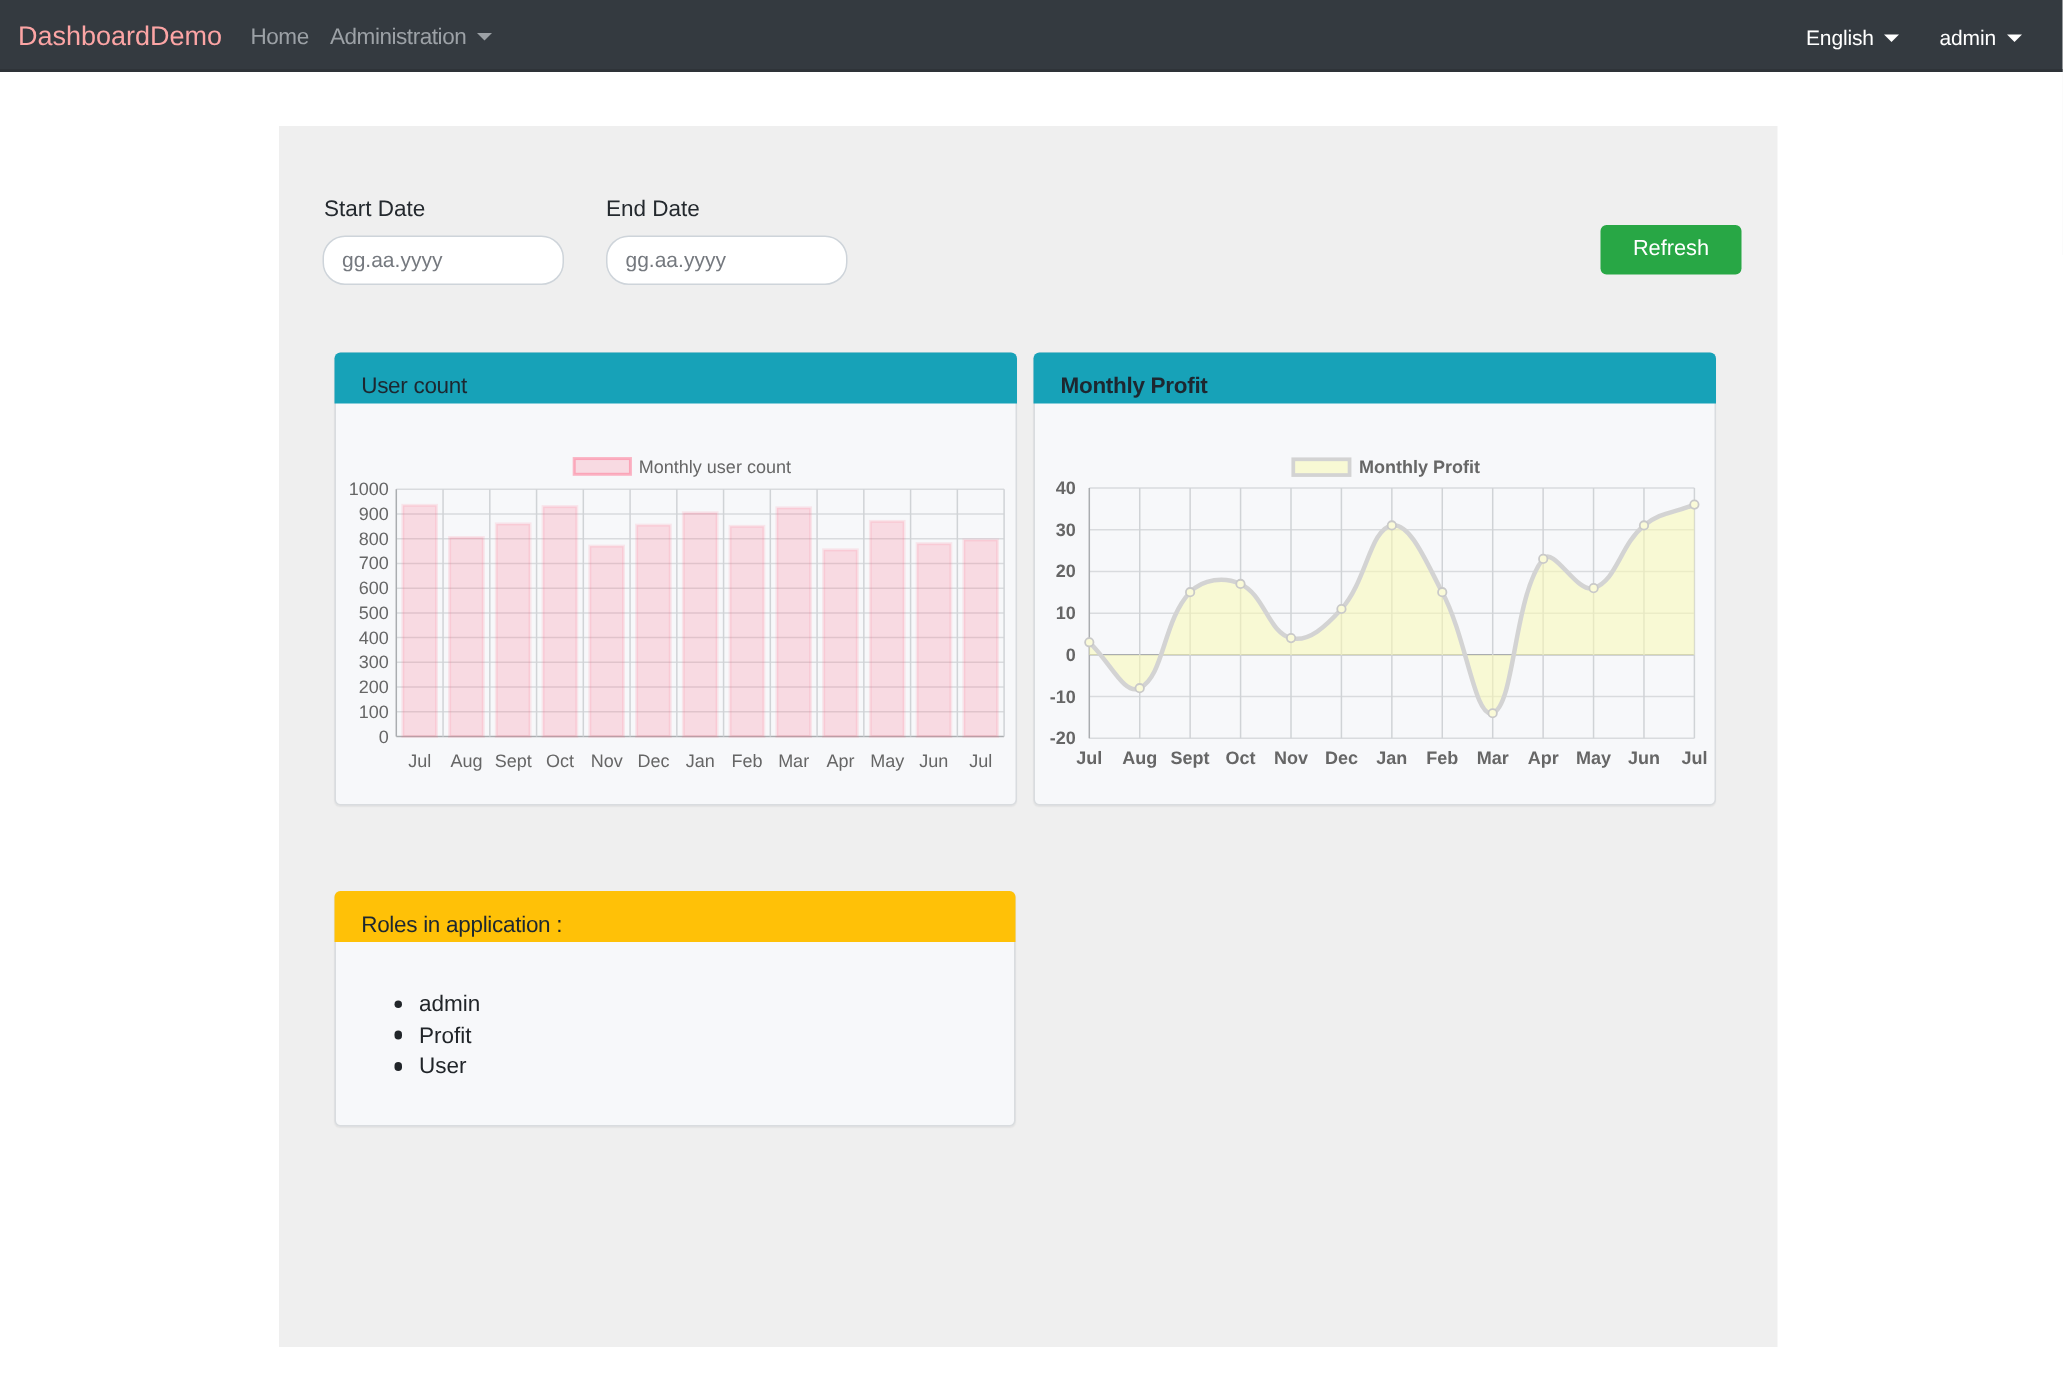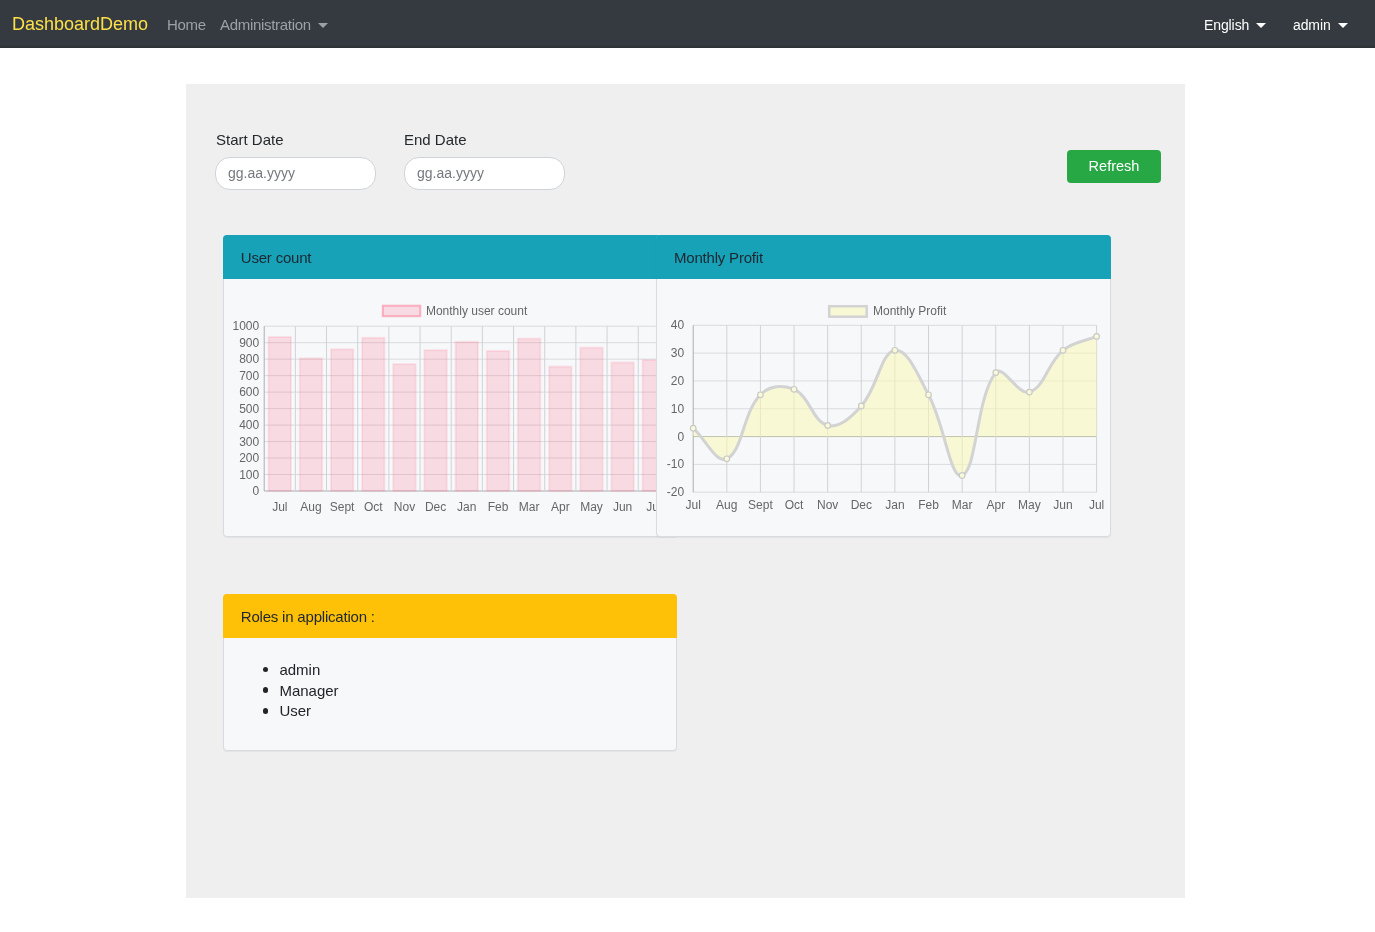--- a/index.html
+++ b/index.html
@@ -1,28 +1,28 @@
 <!DOCTYPE html>
 <html><head>
 <meta charset="utf-8">
 <style>
 * { margin:0; padding:0; box-sizing:border-box; }
 html,body { width:1375px; height:932px; background:#fff; font-family:"Liberation Sans", sans-serif; overflow:hidden; }
 .navbar { position:absolute; left:0; top:0; width:1375px; height:48px; background:#343a40; border-bottom:2px solid #2e3338; }
-.brand { position:absolute; left:12px; top:14px; font-size:18px; color:#fde047; }
+.brand { position:absolute; left:12px; top:14px; font-size:18px; color:#fca5a5; }
 .navlink { position:absolute; top:16px; font-size:15px; letter-spacing:-0.3px; color:#9ca1a6; }
 .navlink.white { font-size:14px; letter-spacing:-0.1px; top:17px; }
 .navlink.white { color:#fff; }
 .caret { display:inline-block; width:0; height:0; border-left:5px solid transparent; border-right:5px solid transparent; border-top:5px solid currentColor; vertical-align:middle; margin-left:7px; margin-bottom:2px; }
 .graybox { position:absolute; left:186px; top:84px; width:999px; height:814px; background:#efefef; }
 .flabel { position:absolute; font-size:15px; color:#24292e; }
 .finput { position:absolute; width:161px; height:33px; background:#fff; border:1px solid #ced4da; border-radius:15px; font-size:14px; color:#75797f; line-height:31px; padding-left:12px; }
 .btn { position:absolute; left:1067px; top:150px; width:94px; height:33px; background:#28a745; border-radius:4px; color:#fff; font-size:14.5px; text-align:center; line-height:33px; }
 .panel { position:absolute; background:#f7f8fa; border:1px solid #d9dcdf; border-radius:4px; box-shadow:0 1px 1px rgba(0,0,0,0.05); }
-.phead { position:absolute; left:-1px; top:-1px; right:-1px; height:44px; border-radius:4px 4px 0 0; }
+.phead { position:absolute; left:-1px; top:-1px; right:-1px; height:34px; border-radius:4px 4px 0 0; }
 .phead.teal { background:#17a2b8; }
 .phead.yellow { background:#ffc107;padding-left:48px; }
 .ptitle { position:absolute; left:18px; top:14px; font-size:15px; letter-spacing:-0.2px; color:#1d2730; }
 .roles { position:absolute; left:0; top:0; }
 .roles div { position:absolute; font-size:15px; color:#212529; height:21px; line-height:21px; }
 .roles i { position:absolute; width:5.5px; height:5.5px; border-radius:50%; background:#212529; }
 </style>
 </head>
 <body>
 <div class="navbar">
@@ -104,21 +104,21 @@
       <text x="305.1" y="232.0" text-anchor="middle" font-size="12" fill="#666">Mar</text>
       <text x="336.3" y="232.0" text-anchor="middle" font-size="12" fill="#666">Apr</text>
       <text x="367.5" y="232.0" text-anchor="middle" font-size="12" fill="#666">May</text>
       <text x="398.6" y="232.0" text-anchor="middle" font-size="12" fill="#666">Jun</text>
       <text x="429.8" y="232.0" text-anchor="middle" font-size="12" fill="#666">Jul</text>
       <rect x="158.8" y="26.7" width="37.5" height="10.5" fill="rgba(255,99,132,0.2)" stroke="rgba(255,99,132,0.45)" stroke-width="2"></rect>
       <text x="201.9" y="36.2" font-size="12" fill="#666">Monthly user count</text>
     </svg>
 </div>
 
-<div class="panel" style="left:656px; top:234.8px; width:455px; height:302px;">
+<div class="panel" style="left:689px; top:234.8px; width:455px; height:302px;font-weight:bold;">
   <div class="phead teal">
       <div class="ptitle">Monthly Profit</div>
     </div>
   <svg width="455" height="259" style="position:absolute;left:0;top:43px;">
       <line x1="36.2" y1="213.20" x2="439.6" y2="213.20" stroke="#d9dbde" stroke-width="1"></line>
       <line x1="36.2" y1="185.38" x2="439.6" y2="185.38" stroke="#d9dbde" stroke-width="1"></line>
       <line x1="36.2" y1="157.57" x2="439.6" y2="157.57" stroke="#aaadb0" stroke-width="1"></line>
       <line x1="36.2" y1="129.75" x2="439.6" y2="129.75" stroke="#d9dbde" stroke-width="1"></line>
       <line x1="36.2" y1="101.93" x2="439.6" y2="101.93" stroke="#d9dbde" stroke-width="1"></line>
       <line x1="36.2" y1="74.12" x2="439.6" y2="74.12" stroke="#d9dbde" stroke-width="1"></line>
@@ -177,17 +177,17 @@
 </div>
 
 <div class="panel" style="left:222.8px; top:594.1px; width:454px; height:157px;">
   <div class="phead yellow">
       <div class="ptitle">Roles in application :</div>
     </div>
   <div class="roles">
     <i style="left:39px; top:71.5px;"></i>
       <div style="left:55.6px; top:63.8px;">admin</div>
     <i style="left:39px; top:92.2px;"></i>
-      <div style="left:55.6px; top:84.5px;">Manager</div>
+      <div style="left:55.6px; top:84.5px;">Profit</div>
     <i style="left:39px; top:113px;"></i>
       <div style="left:55.6px; top:105.3px;">User</div>
   </div>
 </div>
 
 </body></html>

